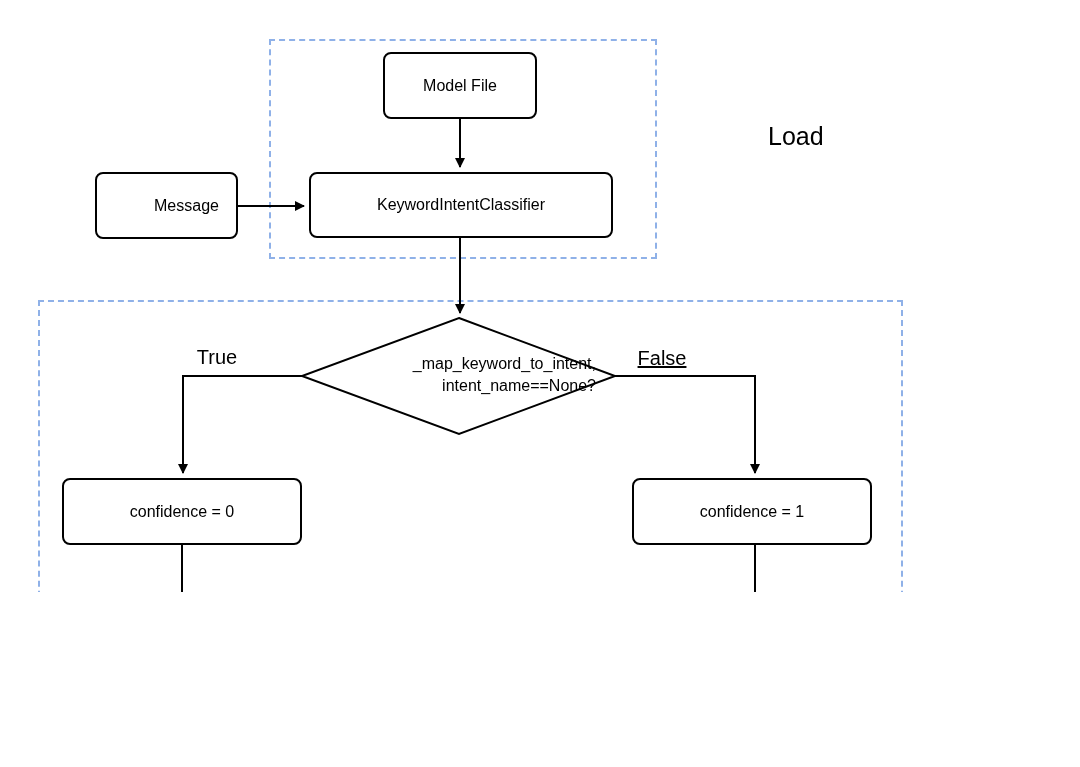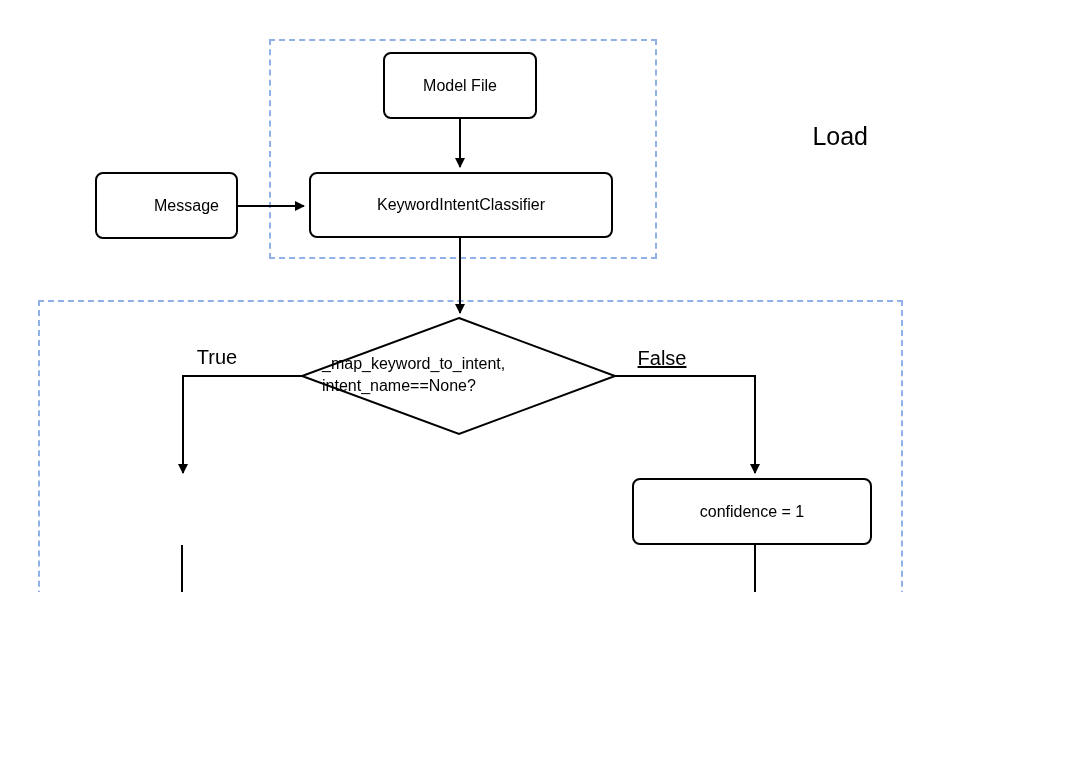--- a/index.html
+++ b/index.html
@@ -48,38 +48,38 @@
   .node-message-in  { left: 95px;  top: 172px; width: 143px; height: 67px; padding-left: 40px; }
   .node-classifier  { left: 309px; top: 172px; width: 304px; height: 66px; }
   .node-conf0       { left: 62px;  top: 478px; width: 240px; height: 67px; }
   .node-conf1       { left: 632px; top: 478px; width: 240px; height: 67px; }
   .node-message-out { left: 323px; top: 620px; width: 274px; height: 68px; }
   .decision-text {
     position: absolute;
     left: 322px;
     top: 353px;
     width: 274px;
-    text-align: left;
+    text-align: right;
     font-size: 16px;
     line-height: 22px;
     white-space: pre-line;
   }
   .edge-label {
     position: absolute;
     font-size: 20px;
     text-align: center;
   }
   .label-true  { left: 185px; top: 346px; width: 64px; }
   .label-false { left: 630px; top: 347px; width: 64px; text-decoration: underline; }
   .region-label {
     position: absolute;
     font-size: 25px;
     text-align: left;
   }
-  .label-load    { left: 748px; top: 122px; width: 120px; text-align: right; }
+  .label-load    { left: 768px; top: 122px; width: 120px; }
   .label-process { left: 929px; top: 483px; width: 140px; }
 </style>
 </head>
 <body>
 
 <div id="canvas">
 
   <div class="region region-load"></div>
   <div class="region region-process"></div>
 
@@ -103,20 +103,21 @@
     <path d="M 182 545 L 182 655 L 318 655" fill="none" stroke="#000000" stroke-width="2" marker-end="url(#arrowhead)"></path>
 
     <path d="M 755 545 L 755 655 L 602 655" fill="none" stroke="#000000" stroke-width="2" marker-end="url(#arrowhead)"></path>
 
     <polygon points="459,318 615,376 459,434 302,376" fill="#ffffff" stroke="#000000" stroke-width="2"></polygon>
   </svg>
 
   <div class="node node-model-file">Model File</div>
   <div class="node node-message-in">Message</div>
   <div class="node node-classifier">KeywordIntentClassifier</div>
+  <div class="node node-conf0">confidence = 0</div>
   <div class="node node-conf1">confidence = 1</div>
 
   <div class="decision-text">_map_keyword_to_intent,
 intent_name==None?</div>
 
   <div class="edge-label label-true">True</div>
   <div class="edge-label label-false">False</div>
 
   <div class="region-label label-load">Load</div>
 

